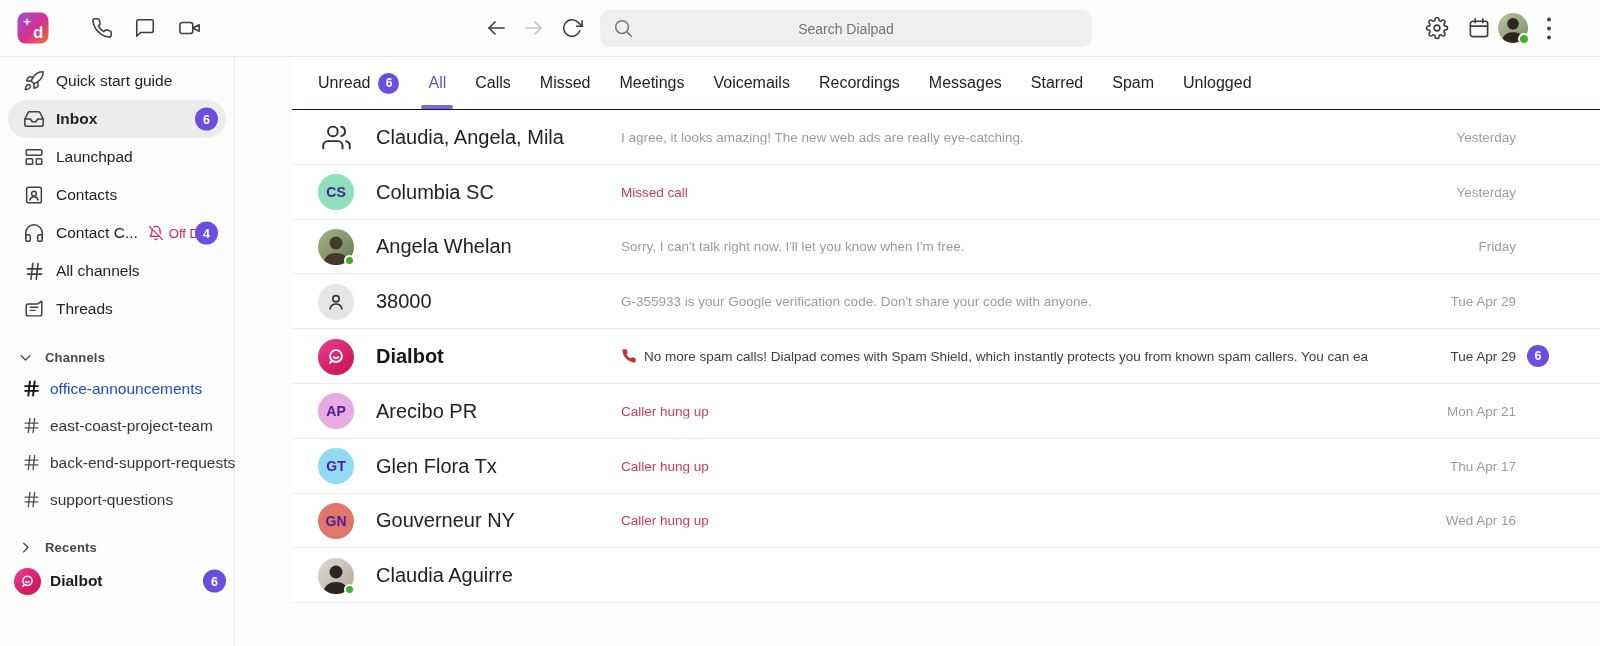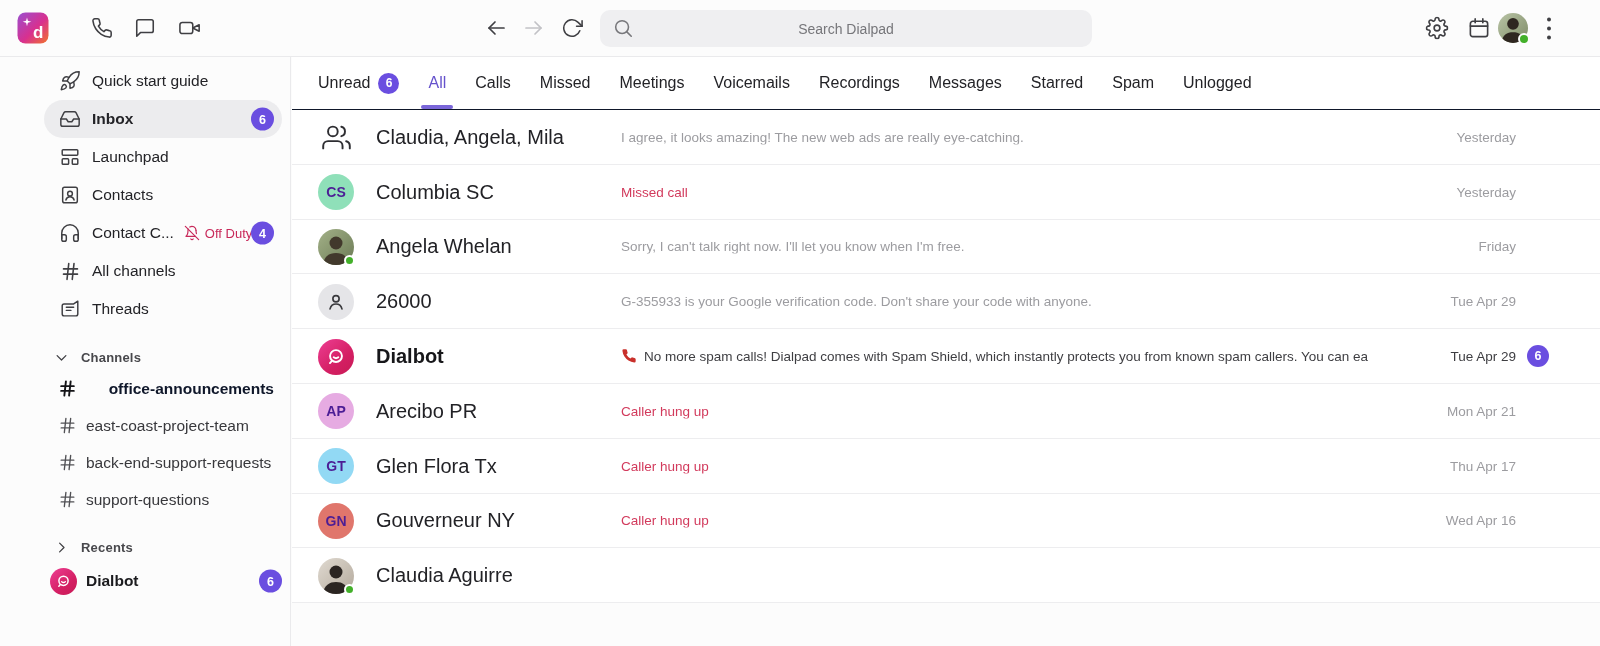--- a/index.html
+++ b/index.html
@@ -30,22 +30,22 @@
   .searchbar .mag { position:absolute; left:12px; top:7px; }
   .avatar-top { width:30px; height:30px; border-radius:50%; position:relative;
     background:linear-gradient(135deg,#B9C4A6,#7E8B67); overflow:visible; }
   .avatar-top .ph-svg { border-radius:50%; overflow:hidden; }
   .presence { position:absolute; right:-2px; bottom:-2px; width:12px; height:12px;
     border-radius:50%; background:#43B02A; border:2px solid #FCFCFC; }
   .kebab span { display:block; width:4px; height:4px; border-radius:50%;
     background:#3F3F43; margin:2.5px 0; }
 
   
-  .sidebar { position:absolute; left:0; top:57px; width:291px; height:589px;
-    background:#FCFCFC; border-right:1px solid #EAEAEC; padding-top:5px;padding-left:36px; }
+  .sidebar { position:absolute; left:0; top:57px; width:235px; height:589px;
+    background:#FCFCFC; border-right:1px solid #EAEAEC; padding-top:5px; }
   .side-item { height:38px; margin:0 8px; padding:0 8px 0 14px; border-radius:19px;
     display:flex; align-items:center; position:relative; cursor:pointer;
     font-size:15.5px; color:#232327; }
   .side-item .s-icn { width:24px; display:flex; justify-content:center; flex:none; }
   .side-item .s-label { margin-left:10px; white-space:nowrap; }
   .side-item.active { background:#ECECEE; font-weight:700; }
   .badge { min-width:23px; height:23px; border-radius:12px; background:#6A4EE0;
     color:#fff; font-size:12.5px; font-weight:700; display:flex; align-items:center;
     justify-content:center; padding:0 4px; }
   .side-badge { position:absolute; right:8px; top:50%; transform:translateY(-50%); }
@@ -53,21 +53,21 @@
     font-size:13px; white-space:nowrap; }
   .offduty svg { margin-right:5px; }
   .section-head { height:26px; margin-top:16px; padding:0 16px 0 18px;
     display:flex; align-items:center; cursor:pointer; }
   .section-head .sh-label { margin-left:12px; font-size:13px; font-weight:700;
     color:#48484C; letter-spacing:.2px; }
   .chan-item { height:37px; padding:0 16px 0 20px; display:flex; align-items:center;
     cursor:pointer; font-size:15.5px; color:#38383C; }
   .chan-item .hash { width:22px; display:flex; justify-content:center; flex:none; }
   .chan-item .c-label { margin-left:8px; white-space:nowrap; }
-  .chan-item.unread { color:#0f172a; font-weight:700;justify-content:space-between; }
+  .chan-item.unread { color:#1d4ed8; font-weight:400; }
   .dialbot-side { height:38px; margin-top:2px; padding:0 16px 0 14px; display:flex;
     align-items:center; position:relative; cursor:pointer; font-size:15.5px;
     font-weight:700; color:#1B1B1E; }
   .dialbot-logo { border-radius:50%;
     background:linear-gradient(140deg,#ED3E93 0%,#D41F63 62%,#C81A56 100%);
     display:flex; align-items:center; justify-content:center; flex:none; }
   .dialbot-side .dialbot-logo { width:27px; height:27px; }
   .dialbot-side .s-label { margin-left:9px; }
 
   
@@ -443,21 +443,21 @@
 
       <div class="row">
         <span class="av">
             <span class="av-circle av-gray">
           <svg width="22" height="22" viewBox="0 0 24 24" stroke="#39393D" fill="none" stroke-width="1.8" stroke-linecap="round">
                 <circle cx="12" cy="8.5" r="3.4"></circle>
                 <path d="M5.5 19.5 c .9-3.6 3.4-5.3 6.5-5.3 s 5.6 1.7 6.5 5.3"></path>
               </svg>
         </span>
           </span>
-        <span class="name">26000</span>
+        <span class="name">38000</span>
         <span class="snippet">G-355933 is your Google verification code. Don't share your code with anyone.</span>
         <span class="date">Tue Apr 29</span>
       </div>
 
       <div class="row unread">
         <span class="av">
             <span class="av-circle dialbot-logo">
           <svg width="22" height="22" viewBox="0 0 24 24" fill="none" stroke="#fff" stroke-width="2.1" stroke-linecap="round">
                 <circle cx="12" cy="11" r="6.5"></circle>
                 <path d="M7.6 16.2 L5.4 18.6"></path>

